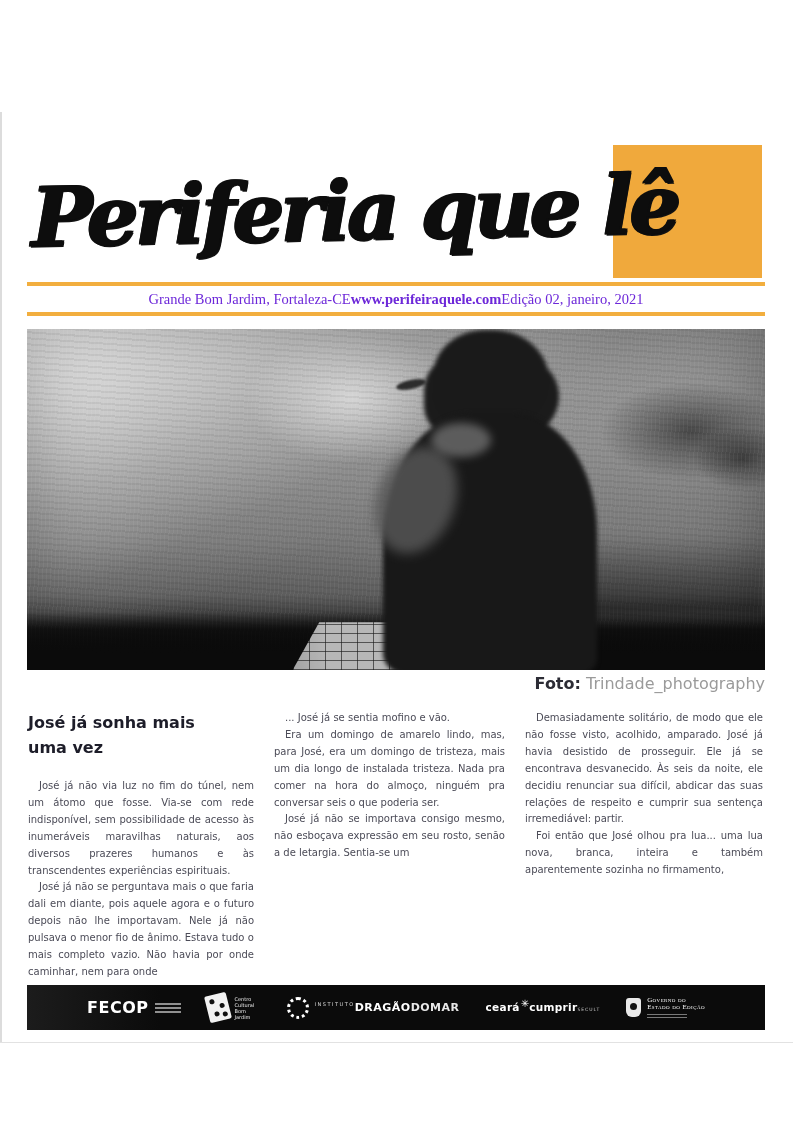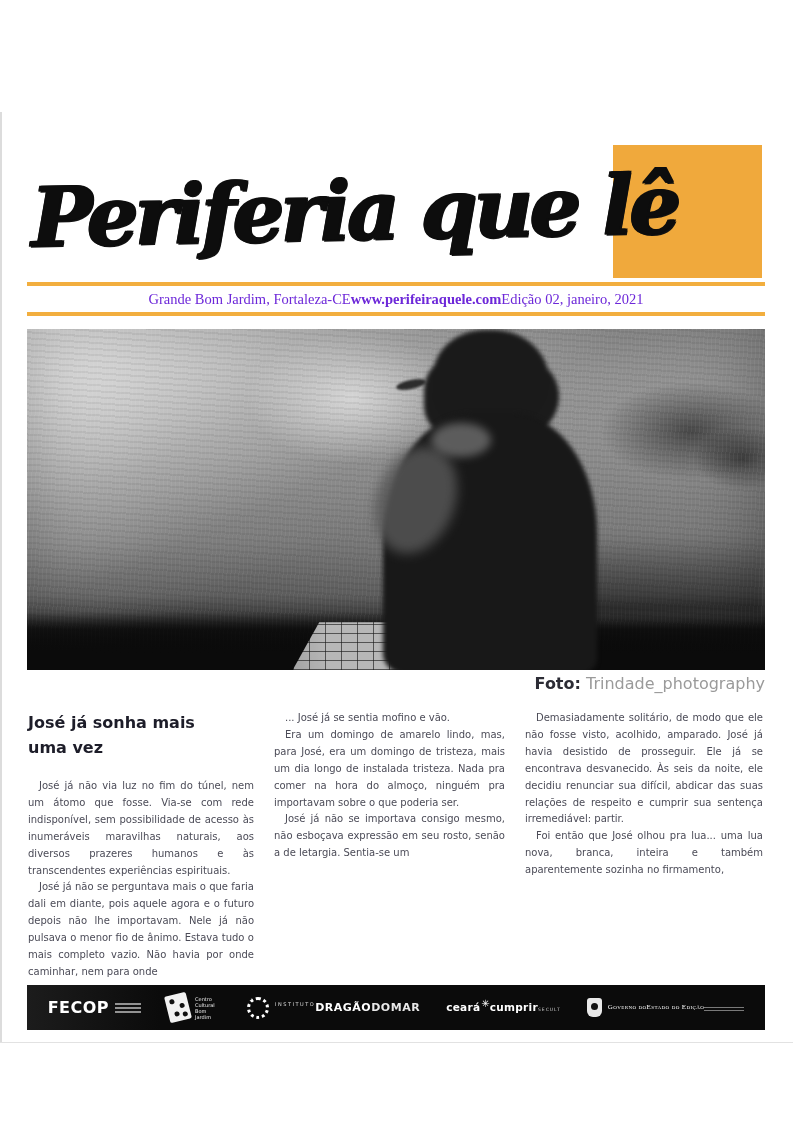--- a/index.html
+++ b/index.html
@@ -114,21 +114,21 @@
   .dm-main{font-size:11px;font-weight:bold;letter-spacing:.5px;}
   .dm-sub{font-weight:bold;color:#e8e8e8;}
   .cc{flex-direction:row;align-items:flex-start;gap:0;line-height:1;}
   .cc-row{display:flex;align-items:flex-start;}
   .cc-1,.cc-2{font-size:10.5px;font-weight:bold;letter-spacing:.3px;}
   .cc-mark{font-size:10px;margin-left:1px;transform:translateY(-3px);display:inline-block;}
   .cc-3{font-size:4.5px;letter-spacing:1px;color:#ccc;align-self:flex-end;margin-top:1px;}
   .gov-crest{position:relative;width:15px;height:19px;background:#e9e9e9;
     border-radius:3px 3px 6px 6px;}
   .gov-crest::after{content:"";position:absolute;left:4px;top:5px;width:7px;height:7px;border-radius:50%;background:#111;}
-  .gov-text{display:flex;flex-direction:row;line-height:1;}
+  .gov-text{display:flex;flex-direction:column;line-height:1;}
   .gov-1,.gov-2{font-family:"Liberation Serif",serif;font-variant:small-caps;font-size:7px;letter-spacing:.4px;}
   .gov-small{display:flex;flex-direction:column;gap:1.5px;margin-top:2.5px;}
   .gov-small i{display:block;width:40px;height:1.5px;background:rgba(255,255,255,.45);}
 </style>
 </head>
 <body>
 
 <div class="page">
 
   <div class="edge-left"></div>
@@ -163,21 +163,21 @@
   </div>
 
   <section class="article">
     <div class="col col1">
       <h2 class="title">José já sonha mais uma vez</h2>
       <p>José já não via luz no fim do túnel, nem um átomo que fosse. Via-se com rede indisponível, sem possibilidade de acesso às inumeráveis maravilhas naturais, aos diversos prazeres humanos e às transcendentes experiências espirituais.</p>
       <p>José já não se perguntava mais o que faria dali em diante, pois aquele agora e o futuro depois não lhe importavam. Nele já não pulsava o menor fio de ânimo. Estava tudo o mais completo vazio. Não havia por onde caminhar, nem para onde</p>
     </div>
     <div class="col col2">
       <p>... José já se sentia mofino e vão.</p>
-      <p>Era um domingo de amarelo lindo, mas, para José, era um domingo de tristeza, mais um dia longo de instalada tristeza. Nada pra comer na hora do almoço, ninguém pra importavam sobre o que poderia ser.</p>
+      <p>Era um domingo de amarelo lindo, mas, para José, era um domingo de tristeza, mais um dia longo de instalada tristeza. Nada pra comer na hora do almoço, ninguém pra conversar seis o que poderia ser.</p>
       <p>José já não se importava consigo mesmo, não esboçava expressão em seu rosto, senão a de letargia. Sentia-se um</p>
     </div>
     <div class="col col3">
       <p>Demasiadamente solitário, de modo que ele não fosse visto, acolhido, amparado. José já havia desistido de prosseguir. Ele já se encontrava desvanecido. Às seis da noite, ele decidiu renunciar sua difícil, abdicar das suas relações de respeito e cumprir sua sentença irremediável: partir.</p>
       <p>Foi então que José olhou pra lua... uma lua nova, branca, inteira e também aparentemente sozinha no firmamento,</p>
     </div>
   </section>
 
   <footer class="footer-bar">
     <div class="lg">

